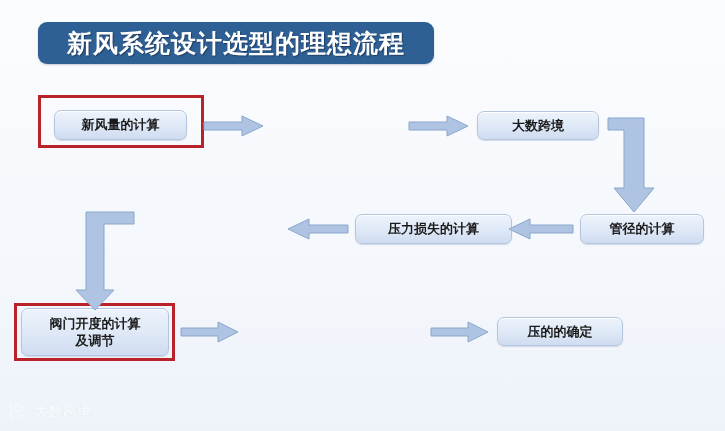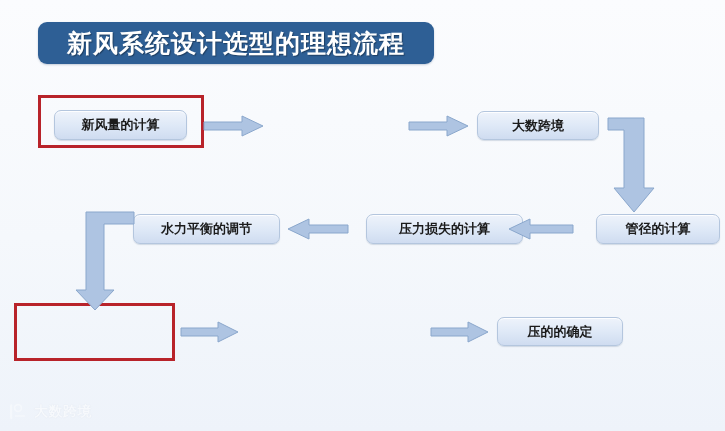--- a/index.html
+++ b/index.html
@@ -116,26 +116,27 @@
   <div class="title-text">新风系统设计选型的理想流程</div>
 
   <div class="redbox" style="left:38px; top:95px; width:166px; height:53px;"></div>
   <div class="redbox" style="left:14px; top:303px; width:161px; height:58px;"></div>
 
   <div class="node" style="left:54px; top:110px; width:133px; height:30px;">新风量的计算</div>
 
 
   <div class="node" style="left:477px; top:111px; width:122px; height:29px;">大数跨境</div>
 
-  <div class="node" style="left:580px; top:214px; width:124px; height:30px;margin-left:16px;">管径的计算</div>
+  <div class="node" style="left:580px; top:214px; width:124px; height:30px;">管径的计算</div>
 
-  <div class="node" style="left:366px; top:214px; width:157px; height:30px;">压力损失的计算</div>
+  <div class="node" style="left:355px; top:214px; width:157px; height:30px;">压力损失的计算</div>
 
-  <div class="node" style="left:133px; top:214px; width:147px; height:30px;">水力平衡的调节</div>
 
+  <div class="node" style="left:21px; top:308px; width:148px; height:48px;">阀门开度的计算
+及调节</div>
 
 
   <div class="node" style="left:497px; top:317px; width:126px; height:29px;">压的的确定</div>
 
   <div class="arrow-h" style="left:204px; top:116px; width:60px; height:20px;">
     <svg width="60" height="20" viewBox="0 0 60 20">
       <polygon points="0,6 38,6 38,0 59,10 38,20 38,14 0,14" fill="#aec4e2" stroke="#8aa7cc" stroke-width="1"></polygon>
     </svg>
   </div>
 

